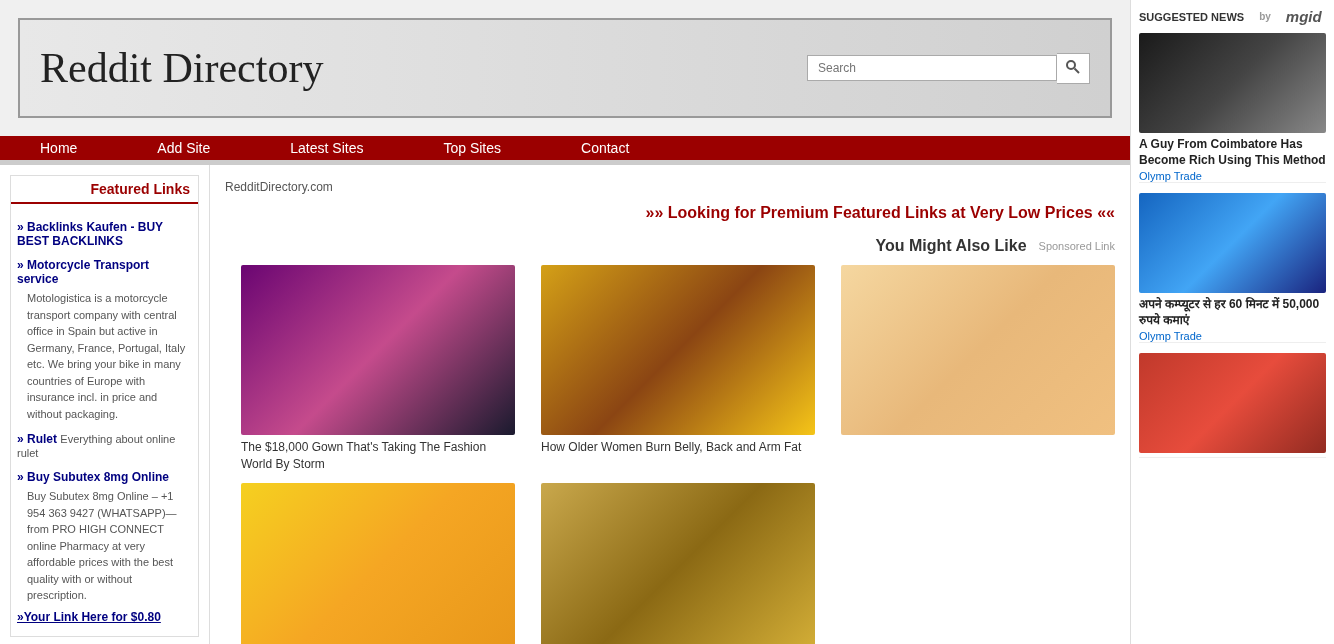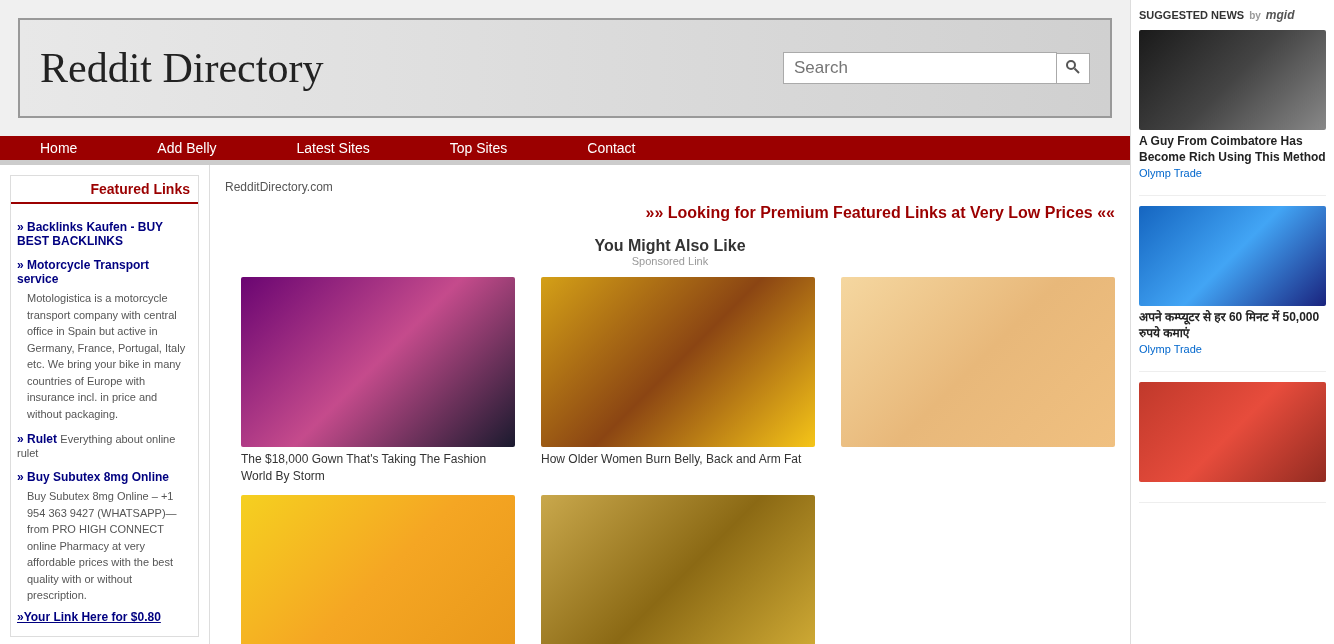--- a/index.html
+++ b/index.html
@@ -7,21 +7,21 @@
 
     
     .page-wrapper { display: flex; width: 1334px; }
     .main-column { width: 1130px; min-height: 644px; }
     .right-sidebar { width: 204px; background: #fff; border-left: 1px solid #ddd; }
 
     
     .header { background: linear-gradient(to right, #e8e8e8, #d0d0d0); border: 2px solid #999; margin: 18px; padding: 10px 20px; display: flex; align-items: center; justify-content: space-between; position: relative; min-height: 100px; }
     .header-title { font-size: 42px; font-weight: normal; color: #222; font-family: Georgia, serif; z-index: 1; }
     .search-box { display: flex; align-items: center; z-index: 1; }
-    .search-input { border: 1px solid #aaa; padding: 5px 10px; width: 274px; font-size: 17px; }
+    .search-input { border: 1px solid #aaa; padding: 5px 10px; width: 250px; font-size: 12px; }
     .search-btn { background: #fff; border: 1px solid #aaa; border-left: none; padding: 5px 8px; cursor: pointer; }
 
     
     .nav-bar { background: #9b0000; display: flex; align-items: center; }
     .nav-item { color: #fff; padding: 4px 40px; cursor: pointer; font-size: 14px; text-decoration: none; }
 
     
     .content-area { display: flex; }
     .left-sidebar { width: 210px; background: #fff; border-right: 1px solid #ddd; padding: 10px; min-height: 500px; }
     .main-content { flex: 1; background: #fff; padding: 15px; }
@@ -33,40 +33,40 @@
     .sidebar-link a { color: #000080; text-decoration: none; font-weight: bold; font-size: 12px; }
     .sidebar-desc { font-size: 11px; color: #555; margin: 2px 0 6px 10px; line-height: 1.5; }
     .your-link { font-size: 12px; margin: 6px 0; }
     .your-link a { color: #000080; font-weight: bold; }
 
     
     .site-url { color: #555; font-size: 12px; margin-bottom: 10px; }
     .featured-banner { display: block; text-align: right; font-size: 16px; font-weight: bold; color: #9b0000; text-decoration: none; margin: 10px 0 15px; }
 
     
-    .ymay-header { display: flex; justify-content: flex-end; align-items: center; margin-bottom: 10px; flex-direction: column; }
+    .ymay-header { display: flex; justify-content: flex-end; align-items: center; margin-bottom: 10px; }
     .ymay-title { font-size: 16px; font-weight: bold; color: #333; }
-    .sponsored { font-size: 11px; color: #999; }
+    .sponsored { font-size: 11px; color: #999; margin-left: 12px; }
     .ymay-grid { display: grid; grid-template-columns: repeat(3, 1fr); gap: 10px; }
     .ymay-item { cursor: pointer; padding-left: 16px; }
     .ymay-img { width: 100%; height: 170px; object-fit: cover; background: #ccc; border-radius: 2px; }
     .ymay-caption { font-size: 12px; color: #333; margin-top: 4px; line-height: 1.4; }
 
     
     .img-fashion { background: linear-gradient(135deg, #6a0572, #c54b8c, #1a1a2e); }
     .img-makeup { background: linear-gradient(135deg, #8B4513, #d2691e, #5c3317); }
     .img-food { background: linear-gradient(135deg, #d4a017, #8B4513, #f5c518); }
     .img-spa { background: linear-gradient(135deg, #f5d7a0, #e8b87a, #f0c080); }
     .img-lemon { background: linear-gradient(135deg, #f5d020, #f5a623, #e8971a); }
     .img-jewelry { background: linear-gradient(135deg, #c9a84c, #8b6914, #d4af37); }
 
     
     .right-sidebar-inner { padding: 8px; }
-    .suggested-news-header { display: flex; align-items: center; gap: 5px; font-size: 12px; font-weight: bold; color: #333; margin-bottom: 8px; }
-    .news-card { margin-bottom: 10px; border-bottom: 1px solid #eee; padding-bottom: 16px; }
+    .suggested-news-header { display: flex; align-items: center; gap: 15px; font-size: 12px; font-weight: bold; color: #333; margin-bottom: 8px; }
+    .news-card { margin-bottom: 10px; border-bottom: 1px solid #eee; padding-bottom: 0; }
     .news-card-img { width: 100%; height: 100px; background: #888; border-radius: 2px; }
     .news-card-title { font-size: 12px; color: #222; font-weight: bold; margin: 4px 0 2px; line-height: 1.3; }
     .news-card-source { font-size: 11px; color: #0066cc; }
 
     .news-img-car { background: linear-gradient(135deg, #1a1a1a, #444, #888); }
     .news-img-money { background: linear-gradient(135deg, #1565c0, #42a5f5, #1a237e); }
     .news-img-woman { background: linear-gradient(135deg, #c0392b, #e74c3c, #922b21); }
   </style>
 </head>
 <body>
@@ -83,21 +83,21 @@
           <svg width="16" height="16" viewBox="0 0 16 16" fill="#555">
             <circle cx="6" cy="6" r="4" stroke="#555" stroke-width="2" fill="none"></circle>
             <line x1="9.5" y1="9.5" x2="14" y2="14" stroke="#555" stroke-width="2"></line>
           </svg>
         </button>
       </div>
     </div>
 
     <nav class="nav-bar">
       <a class="nav-item">Home</a>
-      <a class="nav-item">Add Belly</a>
+      <a class="nav-item">Add Site</a>
       <a class="nav-item">Latest Sites</a>
       <a class="nav-item">Top Sites</a>
       <a class="nav-item">Contact</a>
     </nav>
 
     <div style="height:5px; background:#ccc;"></div>
 
     <div class="content-area">
 
       <div class="left-sidebar">
@@ -173,21 +173,21 @@
         </div>
       </div>
     </div>
   </div>
 
   <div class="right-sidebar">
     <div class="right-sidebar-inner">
       <div class="suggested-news-header">
         <span style="font-size:11px; font-weight:bold; color:#333;">SUGGESTED NEWS</span>
         <span style="font-size:10px; color:#999;">by</span>
-        <span style="font-size:12px; color:#555; font-style:italic;">mgid</span>
+        <span style="font-size:15px; color:#555; font-style:italic;">mgid</span>
       </div>
 
       <div class="news-card">
         <div class="news-card-img news-img-car"></div>
         <div class="news-card-title">A Guy From Coimbatore Has Become Rich Using This Method</div>
         <div class="news-card-source">Olymp Trade</div>
       </div>
 
       <div class="news-card">
         <div class="news-card-img news-img-money"></div>

